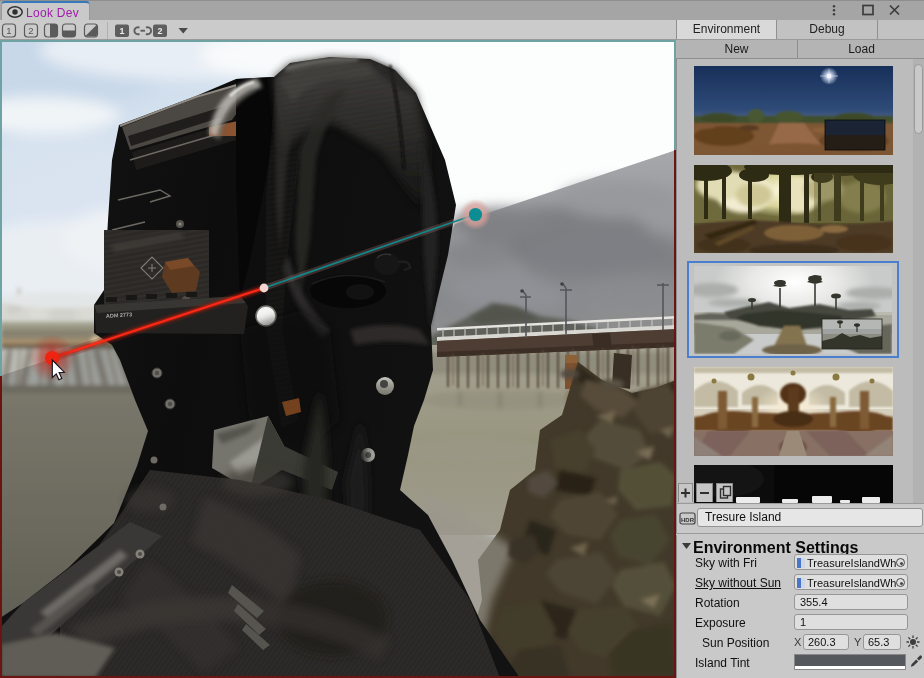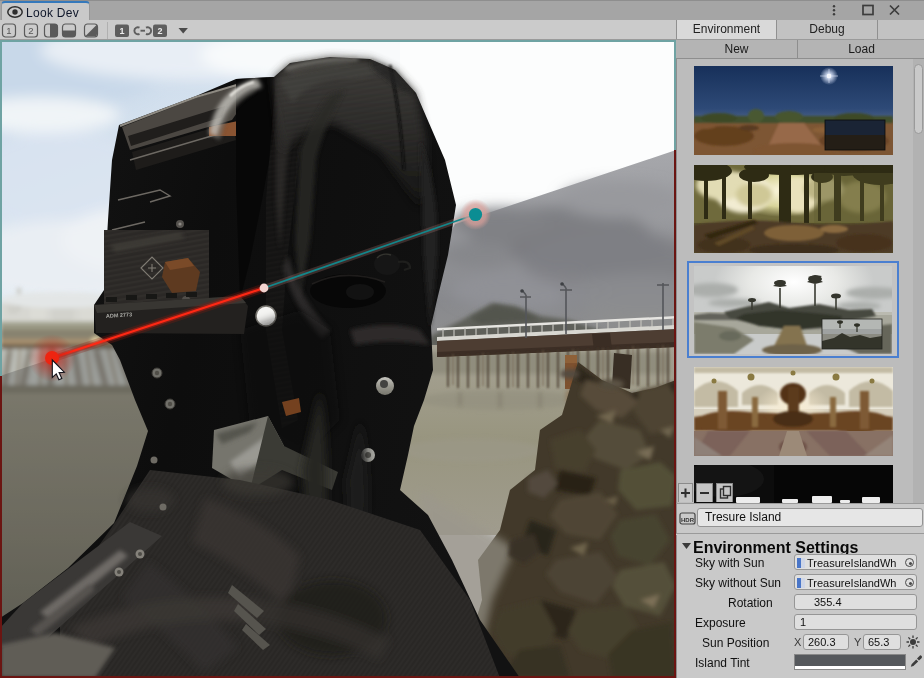--- a/index.html
+++ b/index.html
@@ -6,21 +6,21 @@
   html,body { width:924px; height:678px; overflow:hidden; background:#c9c9c9;
     font-family:"Liberation Sans", sans-serif; }
   .abs { position:absolute; }
   #root { position:relative; width:924px; height:678px; }
 
   
   #titlebar { left:0; top:0; width:924px; height:20px; background:#a5a5a5; }
   #toptick { left:0; top:0; width:924px; height:1px; background:#8e8e8e; }
   #tab { left:1px; top:1px; width:89px; height:19px; background:#c9c9c9;
      border-top:2px solid #3579bb; border-left:1px solid #999; border-right:1px solid #999;
-     border-radius:4px 4px 0 0; font-size:12px; color:#0f172a; line-height:16px; }
+     border-radius:4px 4px 0 0; font-size:12px; color:#a21caf; line-height:16px; }
   #tab .eye { position:absolute; left:5px; top:3px; }
   #tab .lbl { position:absolute; left:24px; top:2px; letter-spacing:0.3px;}
 
   
   #toolbar { left:0; top:20px; width:676px; height:20px; background:#cbcbcb; border-bottom:1px solid #9a9a9a;}
   
   #rhead { left:676px; top:20px; width:248px; height:20px; background:#c2c2c2; border-bottom:1px solid #9a9a9a; }
   .rtab { position:absolute; top:0px; height:19px; font-size:12px; color:#222; text-align:center; line-height:19px; }
   #tabenv { left:0px; width:101px; background:#d9d9d9; border-left:1px solid #909090; border-right:1px solid #909090;}
   #tabdbg { left:101px; width:101px; background:#c2c2c2; border-right:1px solid #909090;}
@@ -30,21 +30,21 @@
   
   #rpanel { left:676px; top:59px; width:248px; height:444px; background:#bcbcbc; border-left:1px solid #8e8e8e;}
   .thumb { position:absolute; left:17px; width:199px; }
   #scrolltrack { position:absolute; left:236px; top:0px; width:11px; height:444px; background:#b2b2b2;}
   #scrollbar { position:absolute; left:237px; top:5px; width:9px; height:70px; background:#c9c9c9; border:1px solid #9a9a9a; border-radius:5px;}
 
   
   #hdrrow { left:676px; top:503px; width:248px; height:31px; background:#c9c9c9; border-top:1px solid #9a9a9a; border-bottom:1px solid #9a9a9a; border-left:1px solid #8e8e8e;}
   #settings { left:676px; top:535px; width:248px; height:143px; background:#c9c9c9; border-left:1px solid #8e8e8e;}
   .slabel { position:absolute; left:18px; font-size:12px; color:#101010; }
-  .sfield { position:absolute; left:117px; width:123px; height:16px; background:#dfdfdf;
+  .sfield { position:absolute; left:117px; width:114px; height:16px; background:#dfdfdf;
      border:1px solid #969696; border-radius:3px; font-size:11px; color:#101010; line-height:14px; }
   #envhdr { position:absolute; left:16px; top:4px; font-size:16px; font-weight:bold; color:#090909;}
   .objfield { overflow:hidden; }
   .texicon { position:absolute; left:2px; top:3px; width:8px; height:10px;
      background:linear-gradient(90deg,#4a76c8 50%,#cfd6e6 50%); }
   .objtxt { position:absolute; left:12px; top:1px; white-space:nowrap; }
   .objdot { position:absolute; right:2px; top:3px; width:9px; height:9px; border:1.5px solid #4a4a4a; border-radius:50%;}
   .objdot::after { content:""; position:absolute; left:2.5px; top:2.5px; width:3px; height:3px; background:#4a4a4a; border-radius:50%; }
 
   svg { display:block; }
@@ -704,34 +704,34 @@
     </svg>
     <div class="abs" style="left:20px; top:4px; width:226px; height:19px; background:#e6e6e6; border:1px solid #949494; border-radius:3px; font-size:12px; color:#101010; line-height:17px; padding-left:7px;">Tresure Island</div>
   </div>
 
   <div class="abs" id="settings">
     <div id="envhdr">Environment Settings</div>
     <svg class="abs" style="left:5px; top:7px;" width="10" height="8" viewBox="0 0 10 8">
         <path d="M0 1 L9 1 L4.5 7 z" fill="#3a3a3a"></path>
       </svg>
 
-    <div class="slabel" style="top:21px;">Sky with Sun</div>
+    <div class="slabel" style="top:21px;">Sky with Fri</div>
     <div class="sfield objfield" style="top:19px;">
         <span class="texicon"></span>
         <span class="objtxt">TreasureIslandWh</span>
         <span class="objdot"></span>
       </div>
-    <div class="slabel" style="top:41px;">Sky without Sun</div>
+    <div class="slabel" style="top:41px;text-decoration:underline;">Sky without Sun</div>
     <div class="sfield objfield" style="top:39px;">
         <span class="texicon"></span>
         <span class="objtxt">TreasureIslandWh</span>
         <span class="objdot"></span>
       </div>
-    <div class="slabel" style="top:61px;margin-left:33px;">Rotation</div>
-    <div class="sfield" style="top:59px; padding-left:19px;">355.4</div>
+    <div class="slabel" style="top:61px;">Rotation</div>
+    <div class="sfield" style="top:59px; padding-left:5px;">355.4</div>
     <div class="slabel" style="top:81px;">Exposure</div>
     <div class="sfield" style="top:79px; padding-left:5px;">1</div>
     <div class="slabel" style="top:101px;margin-left:7px;">Sun Position</div>
     <div class="abs" style="left:117px; top:101px; font-size:11px; color:#3a3a3a;">X</div>
     <div class="sfield" style="left:126px; top:99px; width:46px; padding-left:4px;">260.3</div>
     <div class="abs" style="left:177px; top:101px; font-size:11px; color:#3a3a3a;">Y</div>
     <div class="sfield" style="left:186px; top:99px; width:38px; padding-left:4px;">65.3</div>
     <svg class="abs" style="left:229px; top:100px;" width="14" height="14" viewBox="0 0 14 14">
       <circle cx="7" cy="7" r="3" fill="#3c3c3c"></circle>
       <g stroke="#3c3c3c" stroke-width="1.3">

